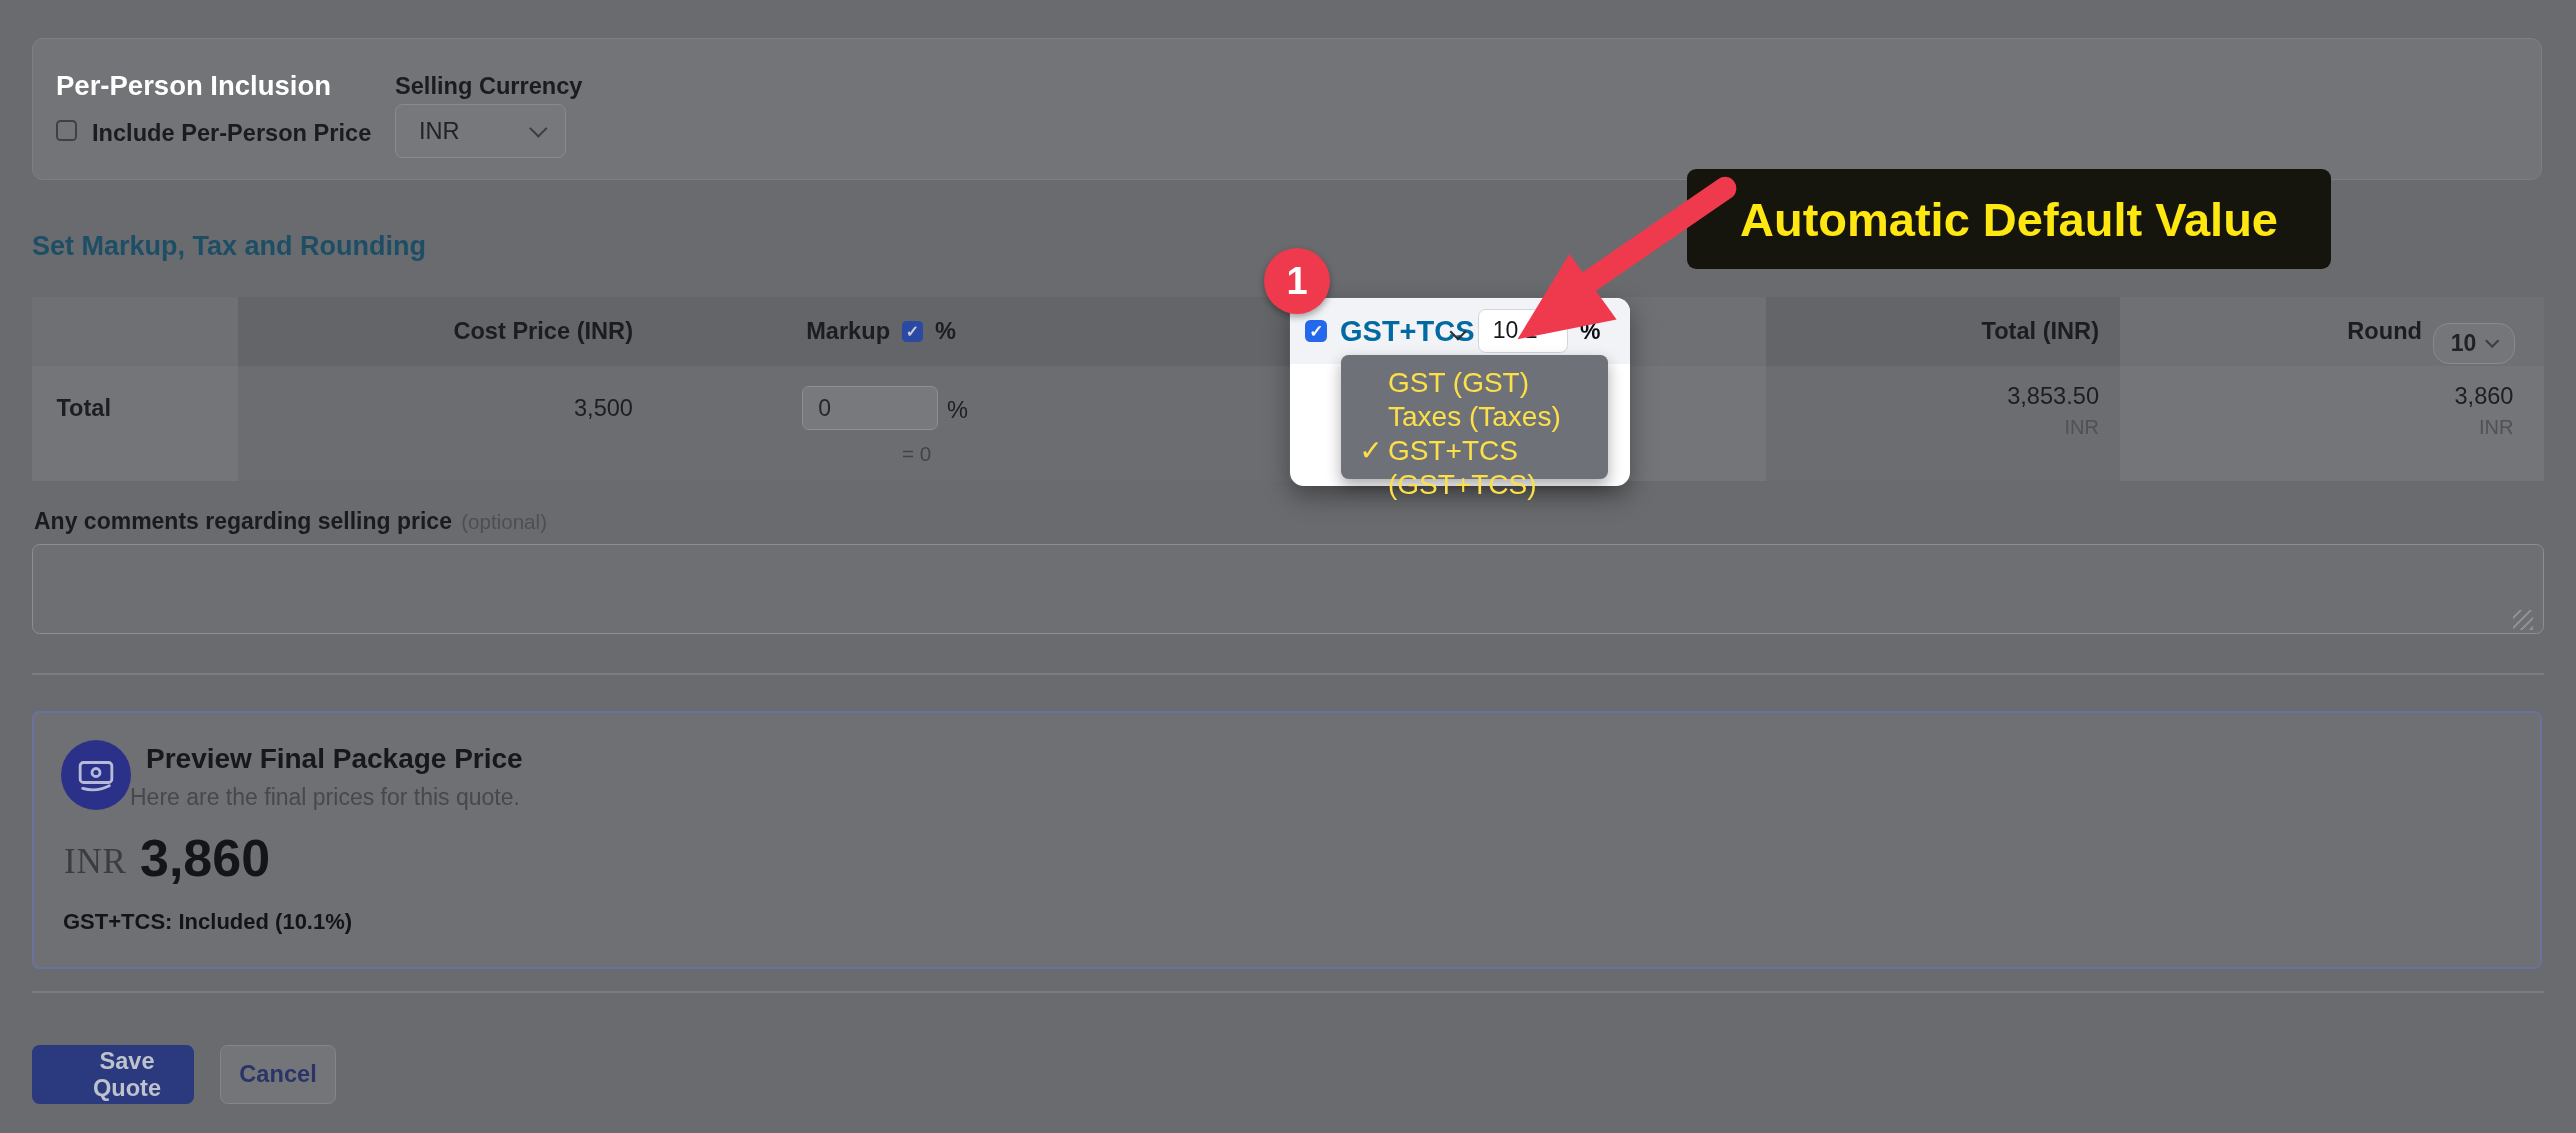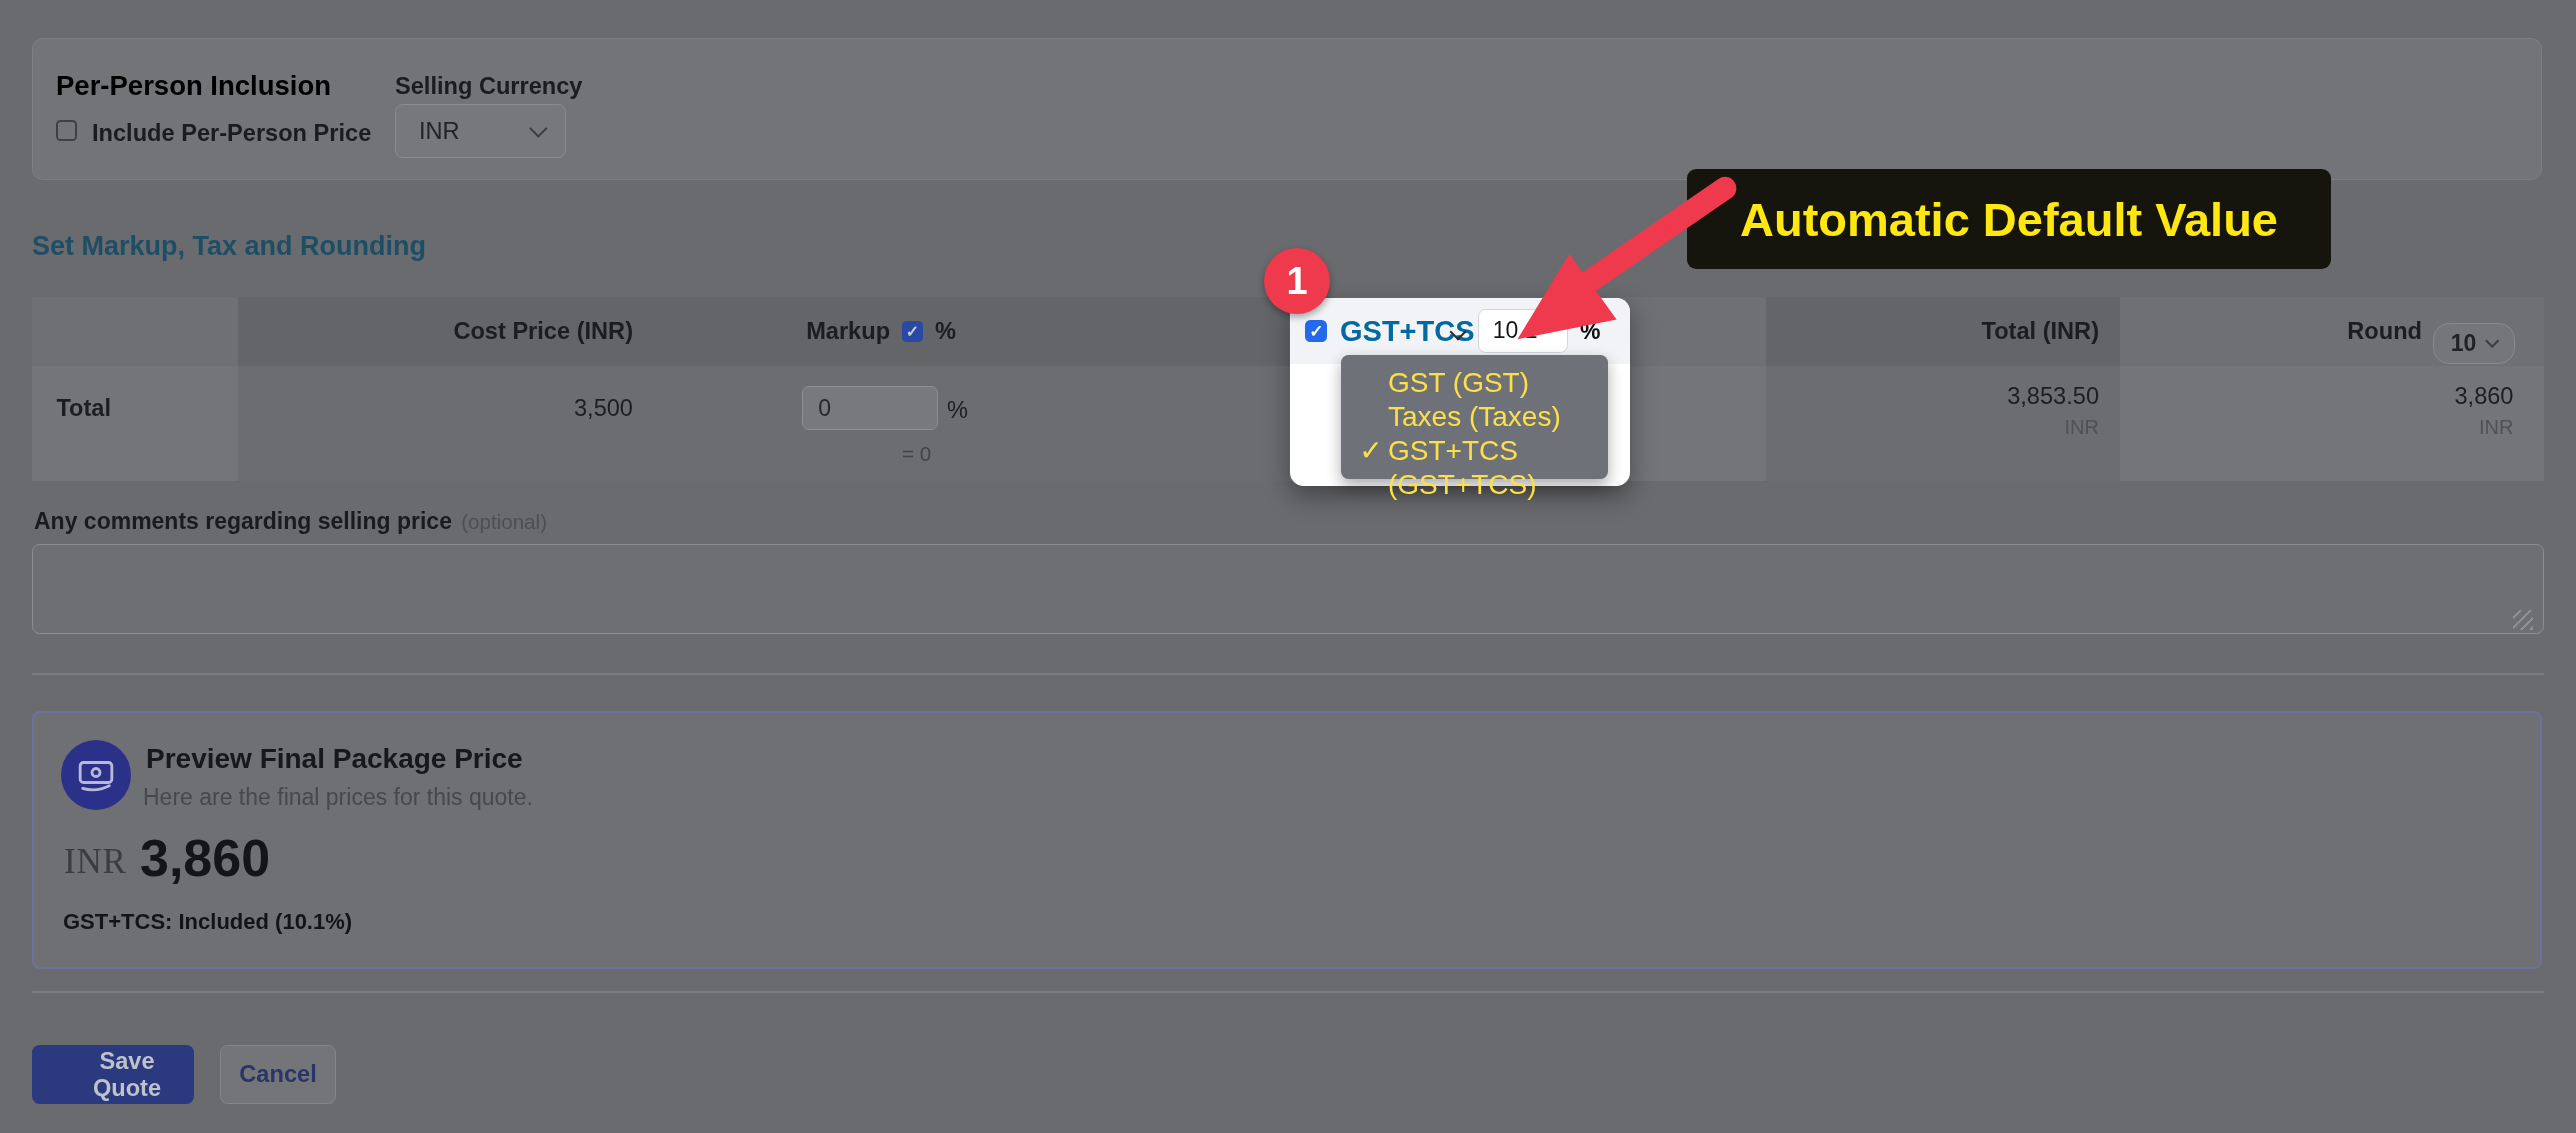--- a/index.html
+++ b/index.html
@@ -7,21 +7,21 @@
     position:relative;width:2576px;height:1133px;overflow:hidden;
     background:#6a6b6e;font-family:"Liberation Sans",sans-serif;color:#1a1b1e;
   }
   .abs{position:absolute;}
 
   
   .panel-top{
     left:32px;top:38px;width:2510px;height:142px;background:#737477;
     border:1.5px solid #7e7f83;border-radius:10.7px;box-sizing:border-box;
   }
-  .panel-title{left:56px;top:70px;font-size:27.5px;font-weight:bold;color:#000000;}
+  .panel-title{left:56px;top:70px;font-size:27.5px;font-weight:bold;color:#ffffff;}
   .cb{width:21.4px;height:21.4px;border:2.3px solid #3f4043;border-radius:4.6px;background:transparent;box-sizing:border-box;}
   .cb-dim-unchecked{left:56px;top:120px;}
   .cb-label{left:92px;top:120px;font-size:23.6px;font-weight:bold;color:#1b1c1f;}
   .sc-label{left:395px;top:73px;font-size:23.6px;font-weight:bold;color:#1b1c1f;}
   .select-dim{
     left:395px;top:104px;width:171px;height:54px;background:#77787c;border:1.5px solid #8a8b8f;
     border-radius:7.6px;box-sizing:border-box;display:flex;align-items:center;justify-content:space-between;
     padding:0 20px 0 23px;font-size:23.6px;color:#222326;
   }
   .chev{width:10.7px;height:10.7px;border-right:2.3px solid #3c3d41;border-bottom:2.3px solid #3c3d41;
@@ -63,21 +63,21 @@
   .divider{left:32px;width:2512px;height:1.5px;background:#7b7c80;}
 
   
   .preview{
     left:32px;top:711px;width:2510px;height:258px;background:#6f7074;border:2.3px solid #6b72a0;border-radius:7.6px;
     box-sizing:border-box;
   }
   .pv-icon{left:61px;top:740px;width:70px;height:70px;border-radius:50%;background:#2b3188;
     display:flex;align-items:center;justify-content:center;}
   .pv-title{left:146px;top:743px;font-size:28px;font-weight:bold;color:#17181b;}
-  .pv-sub{left:143px;top:784px;font-size:23px;color:#47484c;}
+  .pv-sub{left:130px;top:784px;font-size:23px;color:#47484c;}
   .pv-cur{left:64px;top:842px;font-size:35px;color:#3b3c40;font-family:"Liberation Serif",serif;letter-spacing:0.8px;}
   .pv-amt{left:140px;top:828px;font-size:52px;font-weight:bold;color:#141519;}
   .pv-tax{left:63px;top:909px;font-size:22px;font-weight:bold;color:#131417;}
 
   
   .btn-save{
     left:32px;top:1045px;width:162px;height:59px;background:#2b3a7e;border:none;border-radius:7.6px;
     color:#bec2cc;font-size:23.6px;font-weight:bold;font-family:"Liberation Sans",sans-serif;cursor:pointer;padding-left:34px;
   }
   .btn-cancel{

